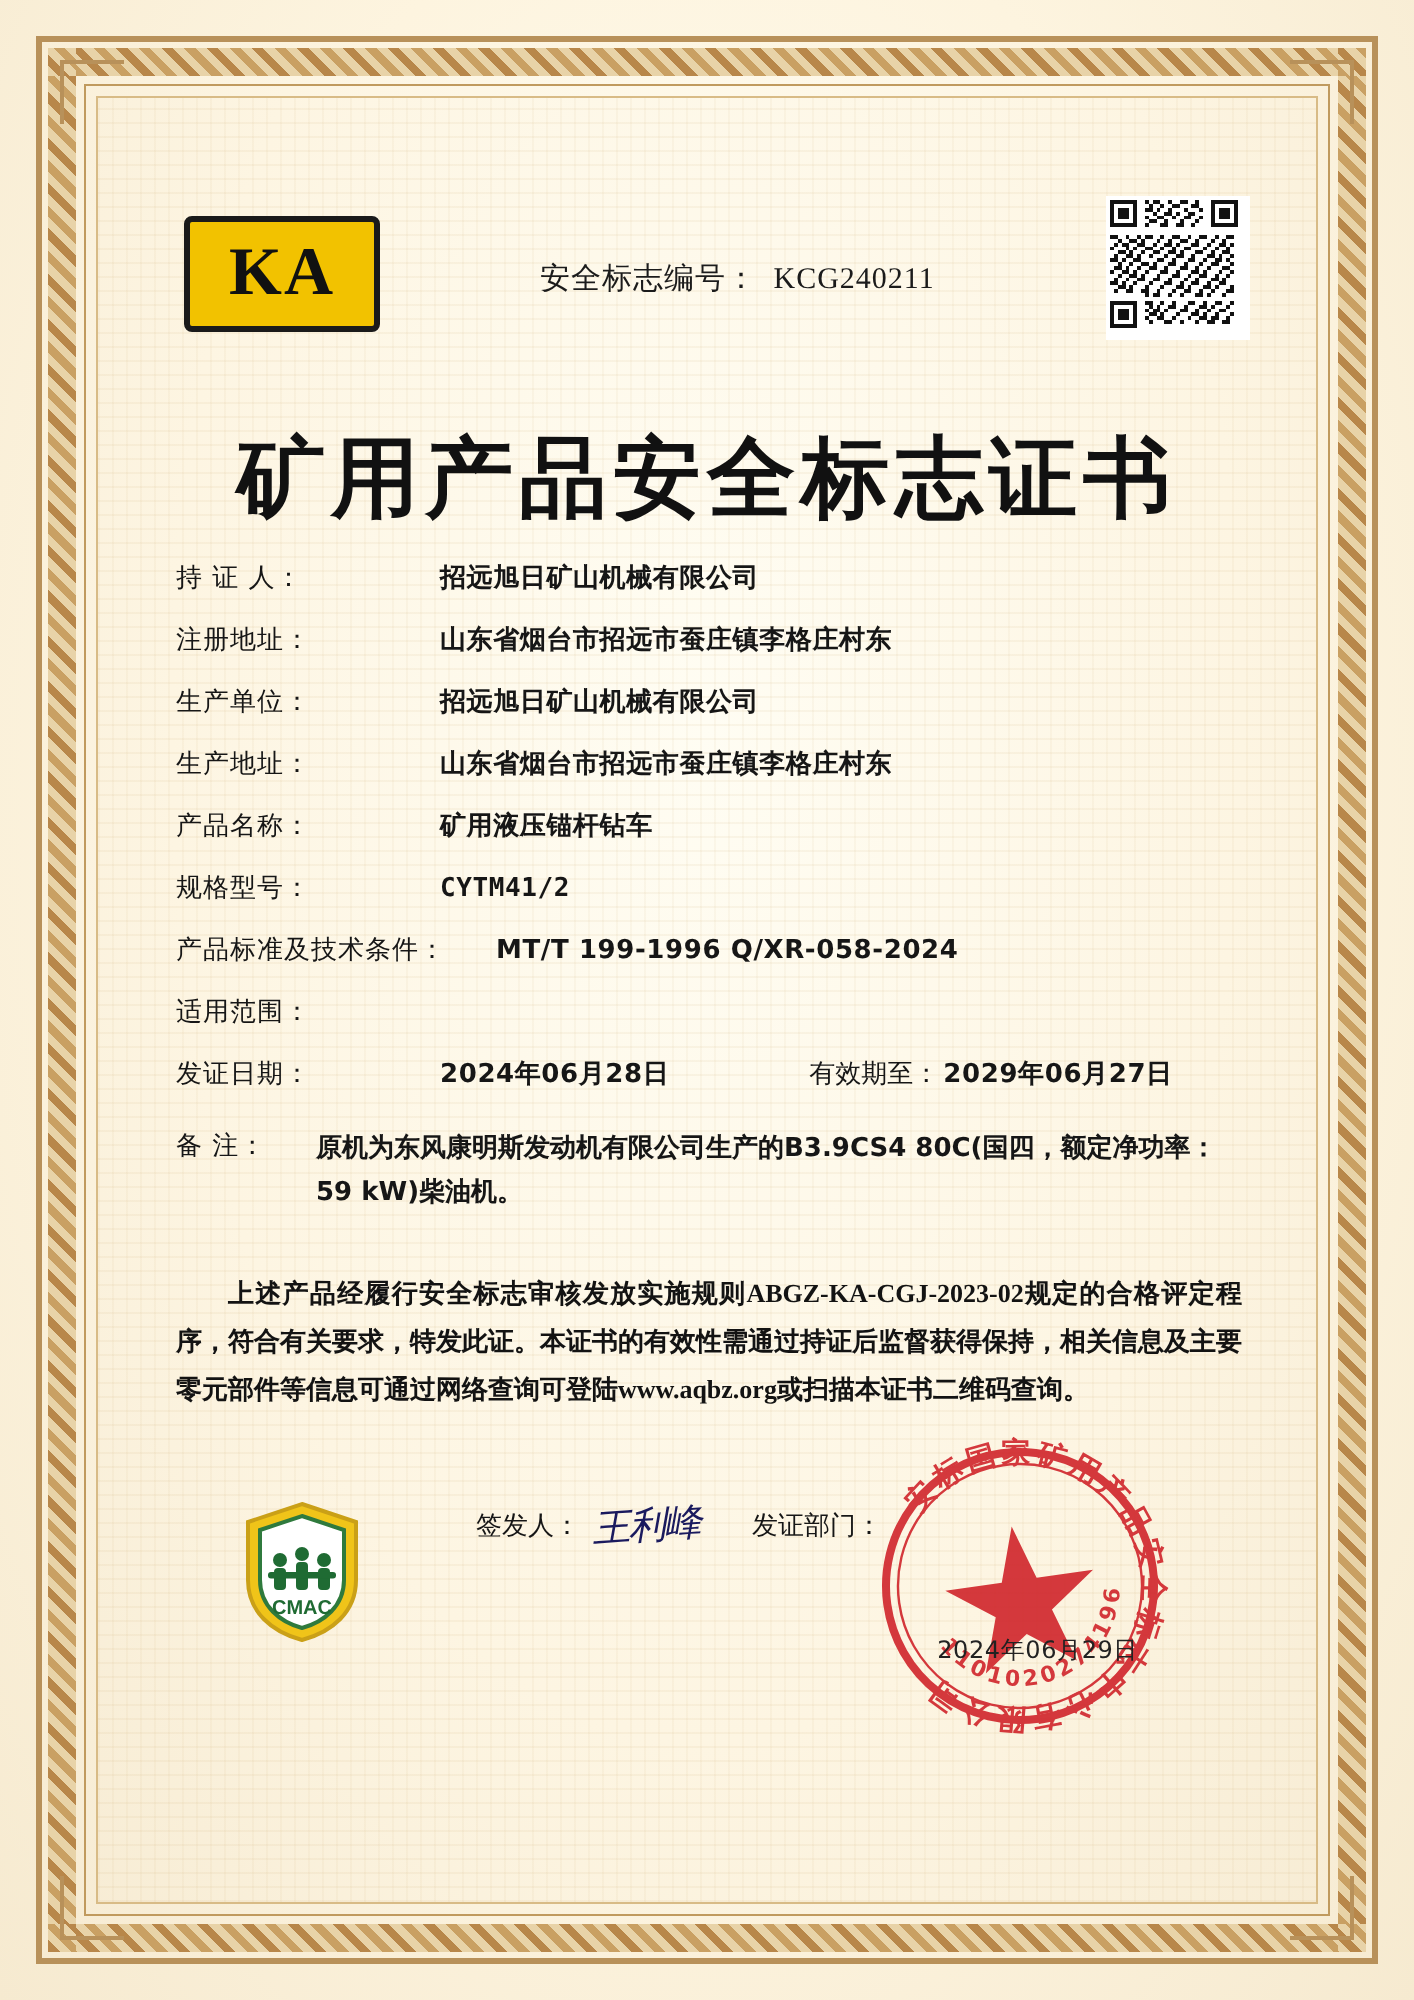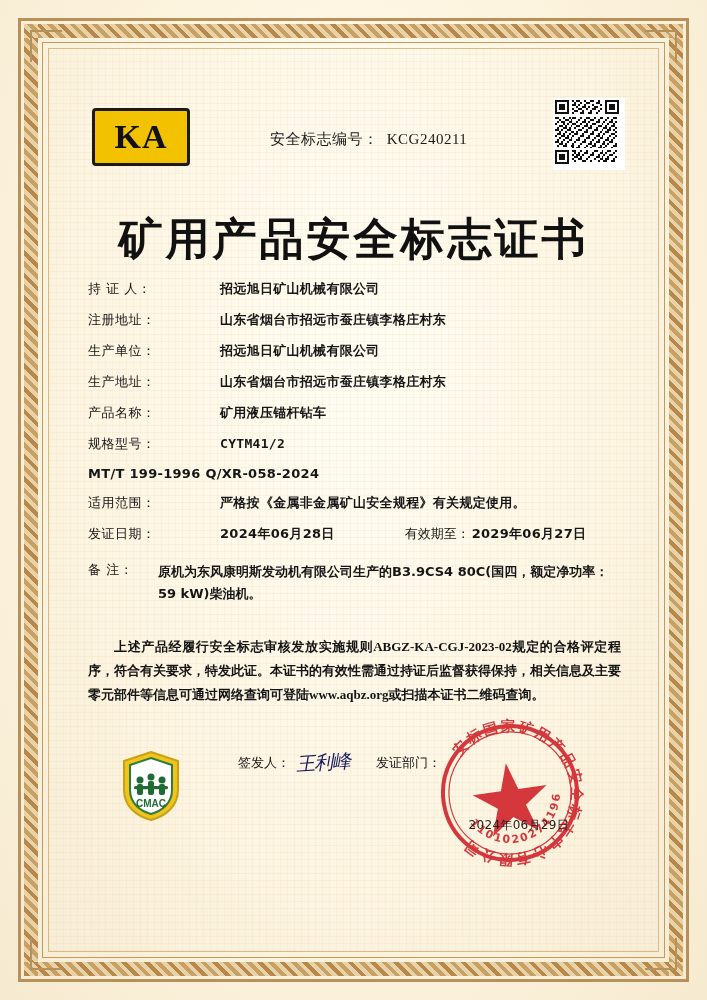--- a/index.html
+++ b/index.html
@@ -525,25 +525,25 @@
       </div>
       <div class="frow">
         <div class="flabel">产品名称：</div>
         <div class="fvalue">矿用液压锚杆钻车</div>
       </div>
       <div class="frow">
         <div class="flabel">规格型号：</div>
         <div class="fvalue mono">CYTM41/2</div>
       </div>
       <div class="frow">
+        <div class="flabel wide">产品标准及技术条件：</div>
         <div class="fvalue">MT/T 199-1996 Q/XR-058-2024</div>
       </div>
       <div class="frow">
         <div class="flabel">适用范围：</div>
-        <div class="fvalue">严格按《金属非金属矿山安全规程》有关规定使用。</div>
       </div>
 
       <div class="frow split">
         <div class="flabel">发证日期：</div>
         <div class="fvalue">2024年06月28日</div>
         <div class="mid-label">有效期至：</div>
         <div class="fvalue">2029年06月27日</div>
       </div>
 
       <div class="remark-row">

